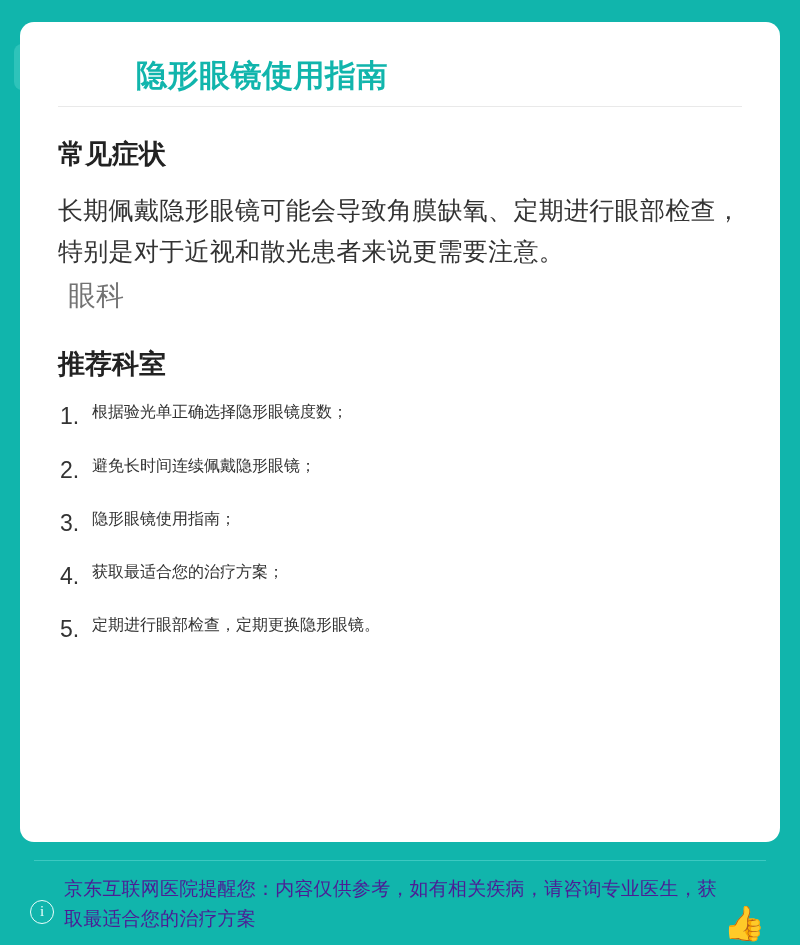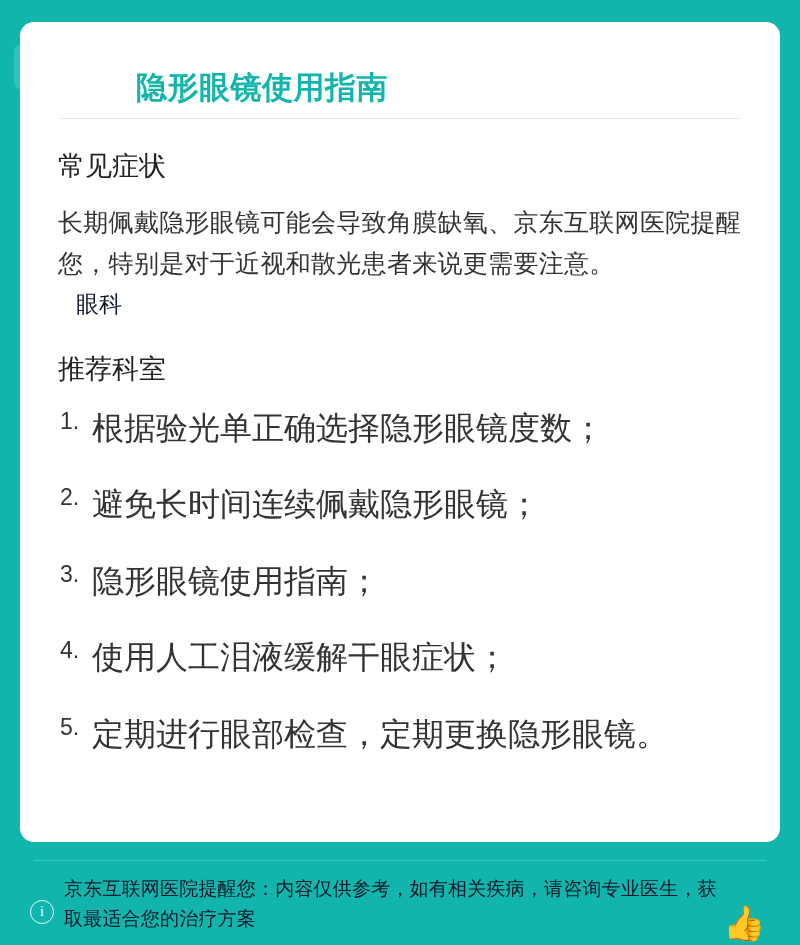--- a/index.html
+++ b/index.html
@@ -35,63 +35,63 @@
     top: 44px;
     width: 46px;
     height: 46px;
     border-radius: 8px;
     background: #2ec3ba;
     display: block;
   }
   .doc-icon svg { display:block; }
 
   .title {
-    margin: 12px 0 6px 78px;
+    margin: 0 0 6px 78px;
     font-size: 31px;
     line-height: 1.3;
     font-weight: bold;
     color: #11b5ac;
     letter-spacing: 0.5px;
     font-family: Liberation Serif, serif;
   }
   .title-rule {
     margin: 10px 0 22px 0;
     border: none;
     border-top: 1px solid #e9e9e9;
     height: 0;
   }
   h2.section {
     font-size: 27px;
-    font-weight: normal;
+    font-weight: bold;
     color: #222222;
     margin: 30px 0 18px 0;
     line-height: 1.3;
   }
   p.body-text {
     font-size: 25px;
     color: #333333;
     line-height: 1.62;
     margin: 0 0 4px 0;
     letter-spacing: 0.3px;
   }
   p.plain {
-    font-size: 23px;
-    color: #0f172a;
+    font-size: 28px;
+    color: #737373;
     line-height: 1.5;
-    margin: 0 0 6px 12px;
+    margin: 0 0 6px 4px;
     padding-left: 6px;
   }
   ol.points {
     margin: 6px 0 0 0;
     padding-left: 0;
     list-style: none;
     counter-reset: pt;
   }
   ol.points li {
-    font-size: 32px;
+    font-size: 16px;
     color: #333333;
     line-height: 1.45;
     margin: 0 0 30px 0;
     padding-left: 34px;
     position: relative;
     counter-increment: pt;
   }
   ol.points li::before {
     content: counter(pt) ".";
     position: absolute;
@@ -124,21 +124,21 @@
     border: 1.6px solid #eafffd;
     color: #eafffd;
     font-size: 15px;
     line-height: 21px;
     text-align: center;
     font-family: "Liberation Serif", serif;
   }
   .footer-text {
     font-size: 19px;
     line-height: 1.6;
-    color: #0f172a;
+    color: #4c1d95;
     max-width: 660px;
     letter-spacing: 0.2px;
   }
   .thumb {
     position: absolute;
     right: 14px;
     bottom: 14px;
     font-size: 34px;
     line-height: 1;
     color: #ffffff;
@@ -157,30 +157,30 @@
       <rect x="14" y="28" width="12" height="3" rx="1.5" fill="#2ec3ba"></rect>
     </svg>
   </span>
 
   <div class="card">
 
     <h1 class="title">隐形眼镜使用指南</h1>
     <hr class="title-rule">
 
     <h2 class="section">常见症状</h2>
-    <p class="body-text">长期佩戴隐形眼镜可能会导致角膜缺氧、京东互联网医院提醒您，特别是对于近视和散光患者来说更需要注意。</p>
+    <p class="body-text">长期佩戴隐形眼镜可能会导致角膜缺氧、定期进行眼部检查，特别是对于近视和散光患者来说更需要注意。</p>
 
     <p class="plain">眼科</p>
 
     <h2 class="section">推荐科室</h2>
     <ol class="points">
       <li>根据验光单正确选择隐形眼镜度数；</li>
       <li>避免长时间连续佩戴隐形眼镜；</li>
       <li>隐形眼镜使用指南；</li>
-      <li>使用人工泪液缓解干眼症状；</li>
+      <li>获取最适合您的治疗方案；</li>
       <li>定期进行眼部检查，定期更换隐形眼镜。</li>
     </ol>
 
   </div>
 
   <div class="footer">
     <div class="footer-line"></div>
     <div class="info-icon">i</div>
     <div class="footer-text">京东互联网医院提醒您：内容仅供参考，如有相关疾病，请咨询专业医生，获取最适合您的治疗方案</div>
     <div class="thumb">👍</div>

